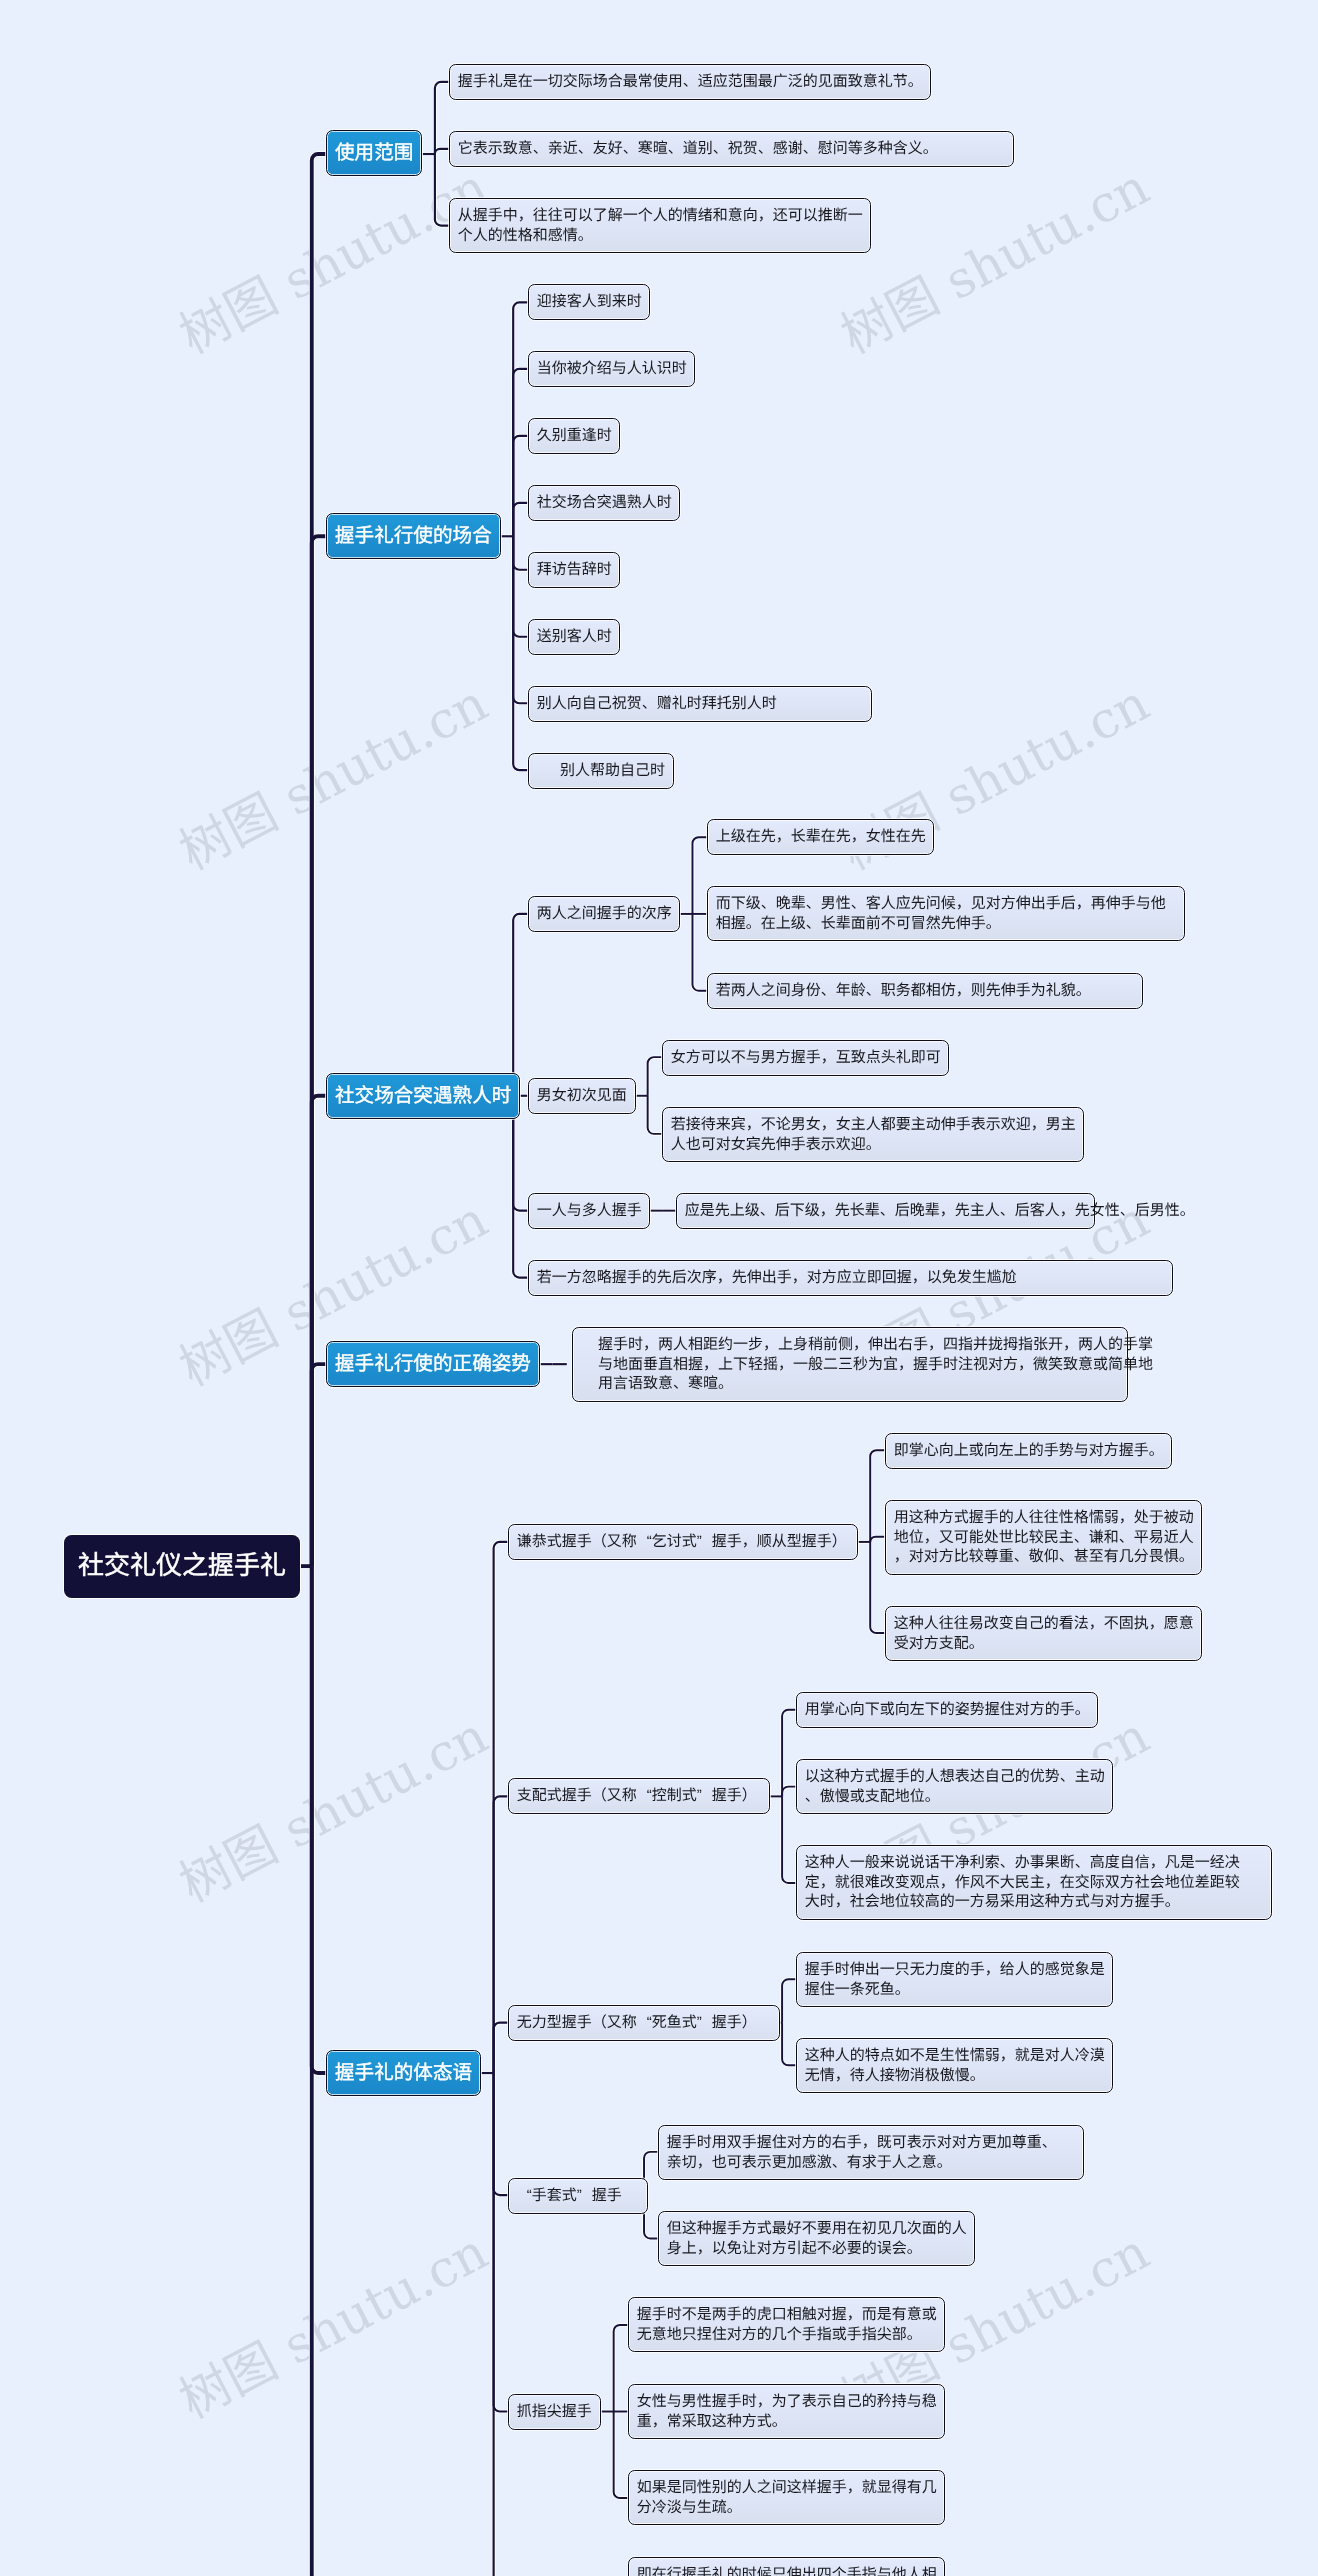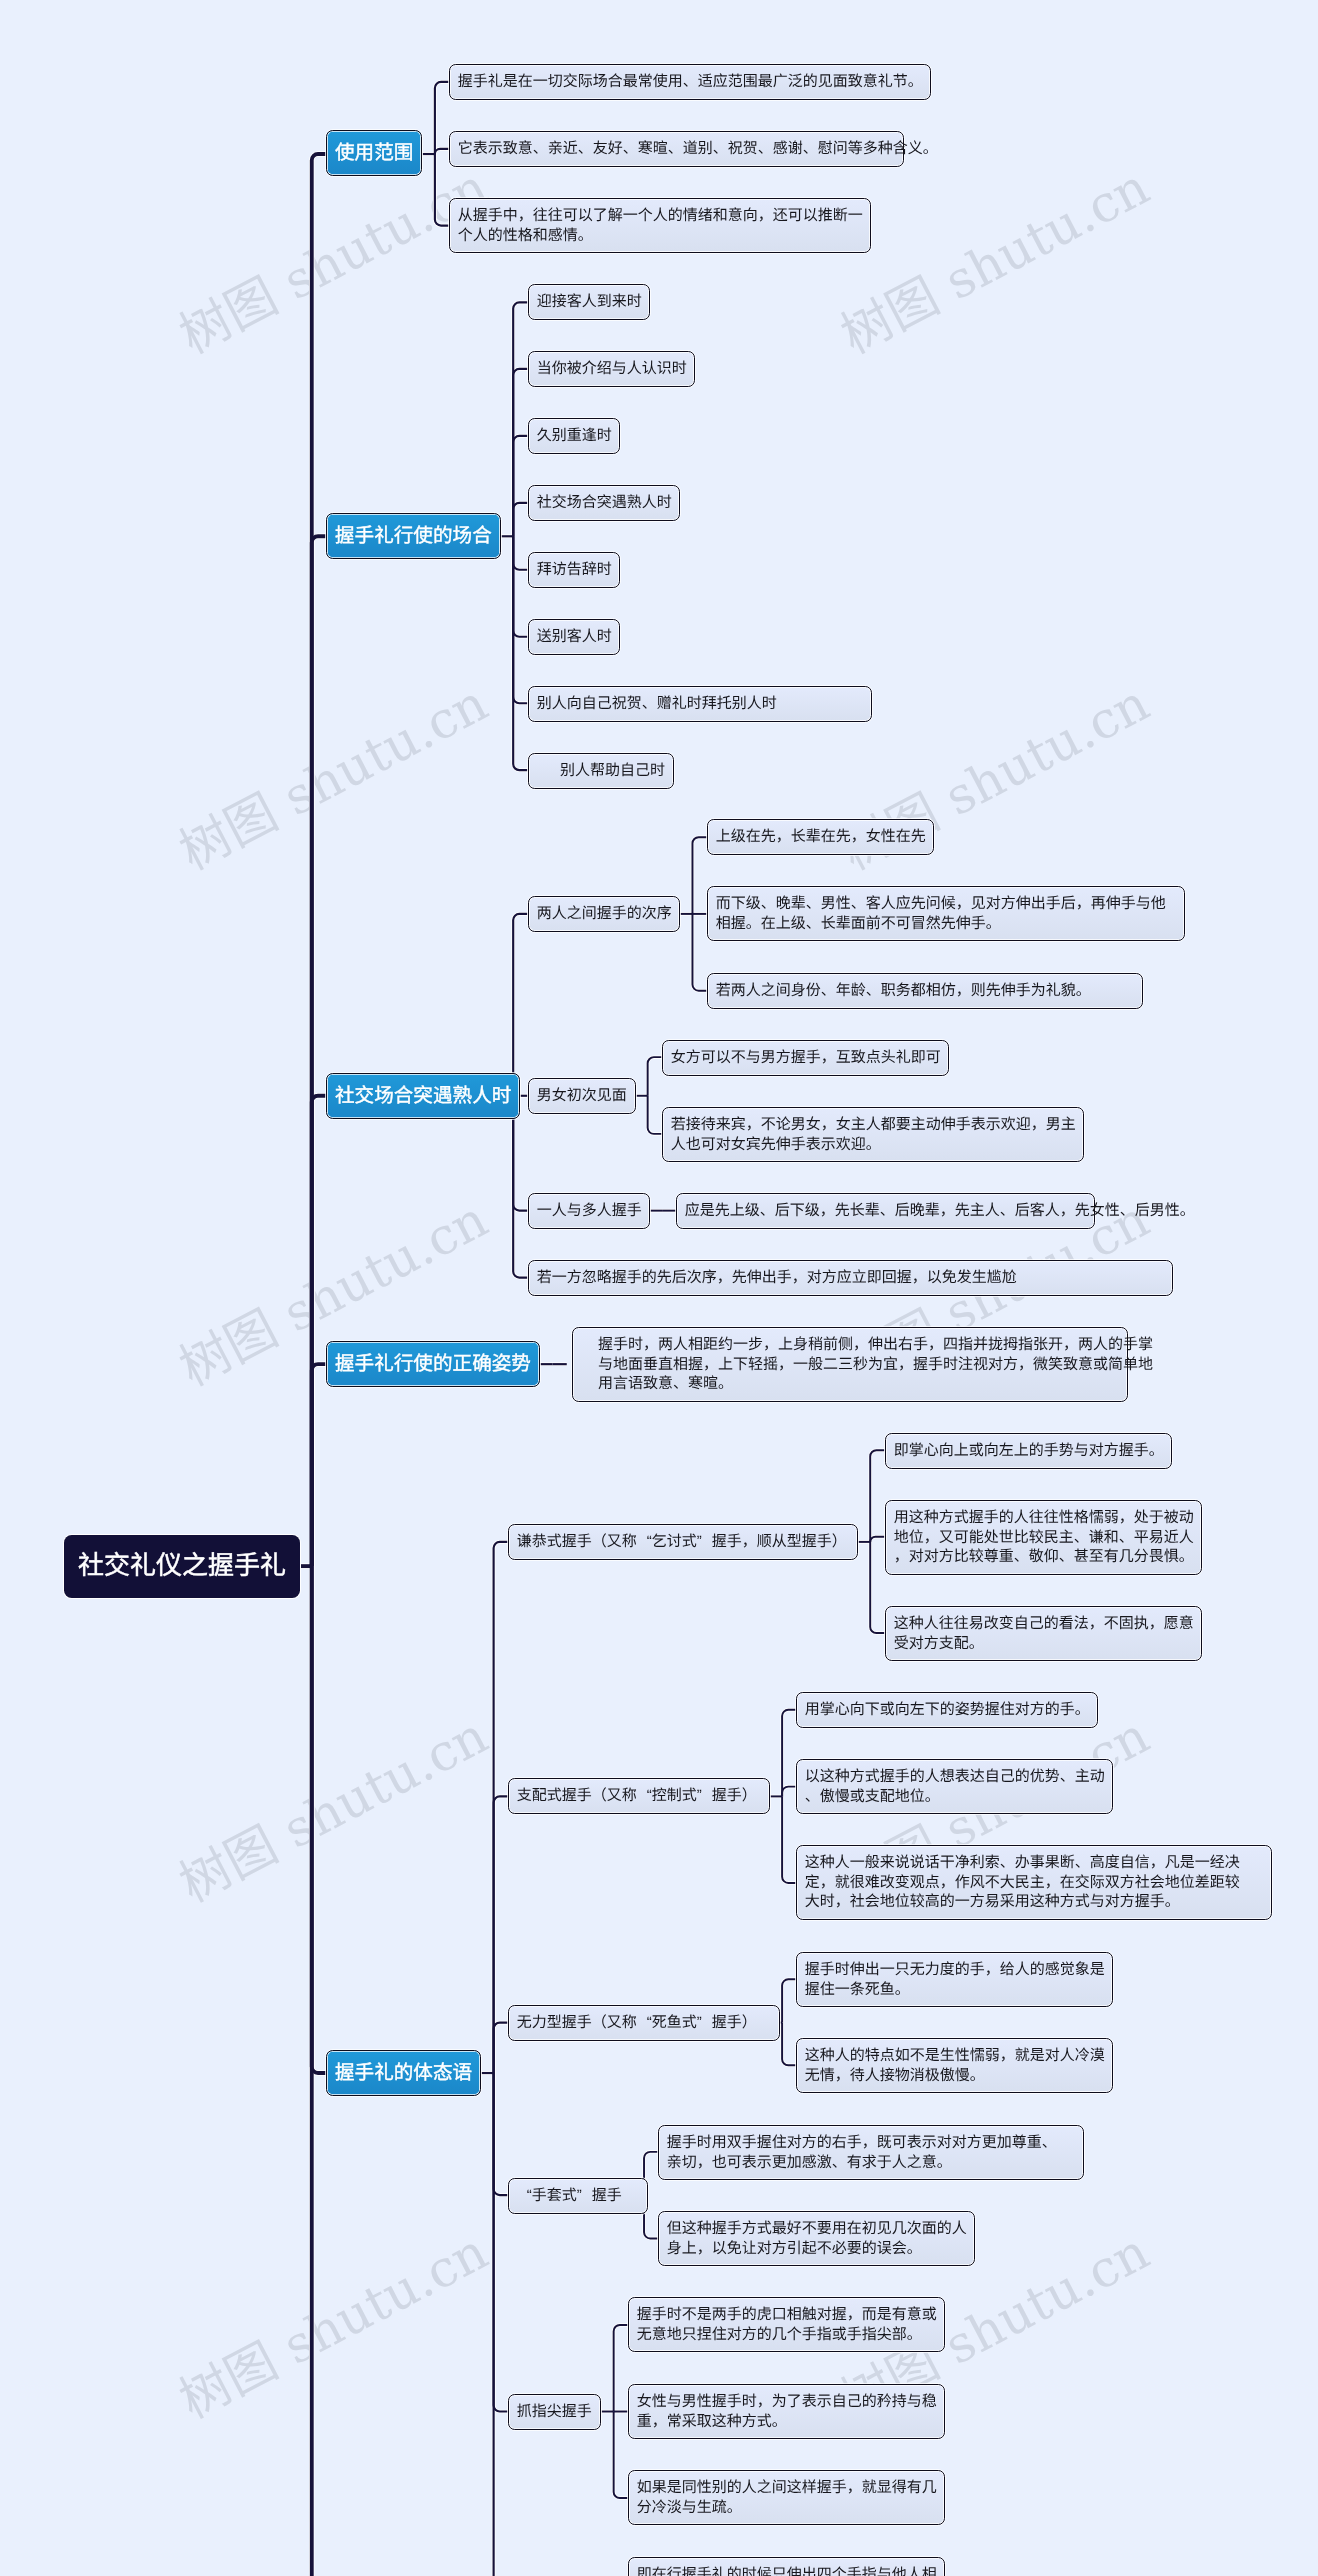--- a/index.html
+++ b/index.html
@@ -202,21 +202,21 @@
   <div id="node-layer">
       <div class="node node-root" style="left: 64px; top: 1535px;">
         <span class="ln">社交礼仪之握手礼</span>
       </div>
       <div class="node node-branch" style="left: 326px; top: 130px;">
         <span class="ln">使用范围</span>
       </div>
       <div class="node node-leaf" style="left: 449px; top: 64px;">
         <span class="ln">握手礼是在一切交际场合最常使用<i class="fw">、</i>适应范围最广泛的见面致意礼节<i class="fw">。</i></span>
       </div>
-      <div class="node node-leaf" style="width: 455px; left: 449px; top: 131px;">
+      <div class="node node-leaf" style="width: 565px; left: 449px; top: 131px;">
         <span class="ln">它表示致意<i class="fw">、</i>亲近<i class="fw">、</i>友好<i class="fw">、</i>寒暄<i class="fw">、</i>道别<i class="fw">、</i>祝贺<i class="fw">、</i>感谢<i class="fw">、</i>慰问等多种含义<i class="fw">。</i></span>
       </div>
       <div class="node node-leaf" style="left: 449px; top: 198px;">
         <span class="ln">从握手中<i class="fw">，</i>往往可以了解一个人的情绪和意向<i class="fw">，</i>还可以推断一</span>
         <span class="ln">个人的性格和感情<i class="fw">。</i></span>
       </div>
       <div class="node node-branch" style="left: 326px; top: 513px;">
         <span class="ln">握手礼行使的场合</span>
       </div>
       <div class="node node-leaf" style="left: 528px; top: 284px;">

